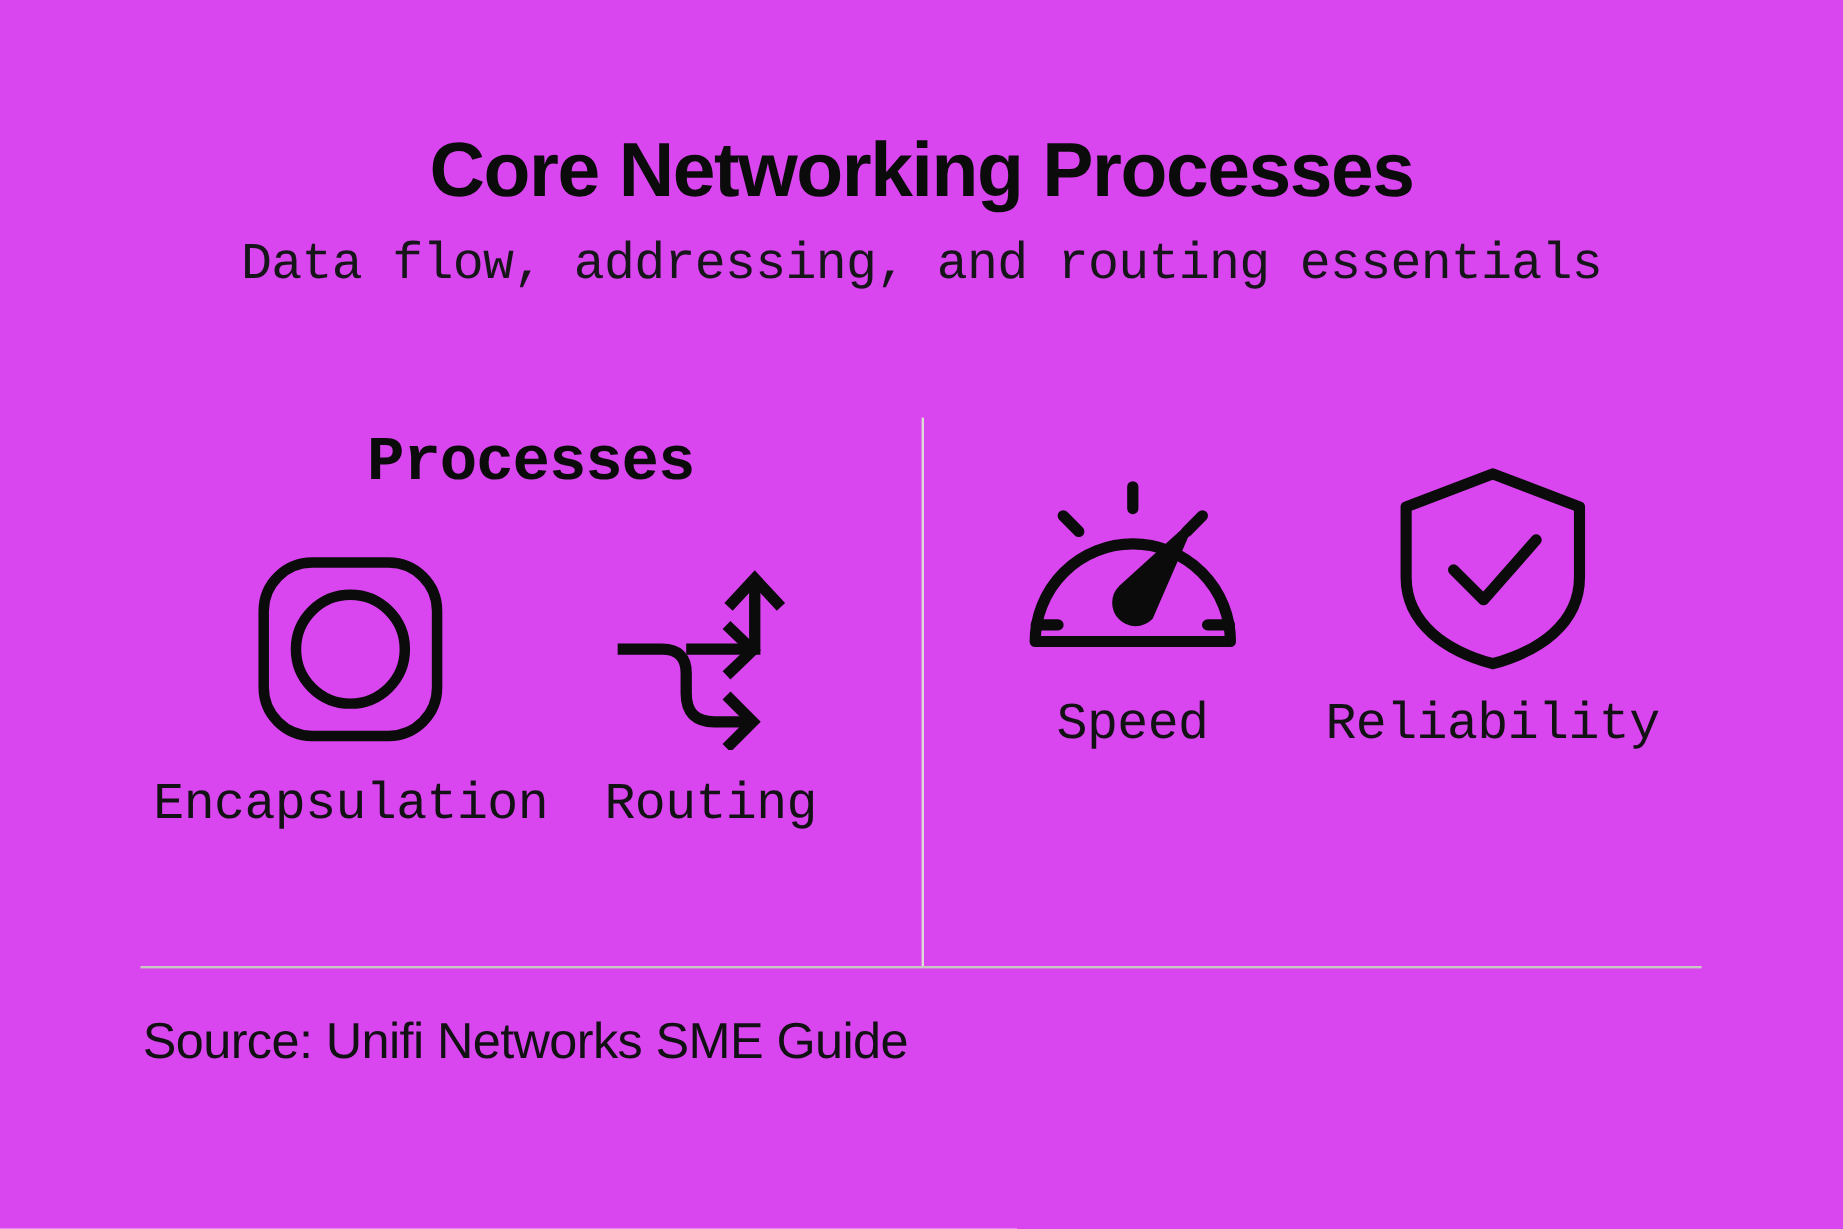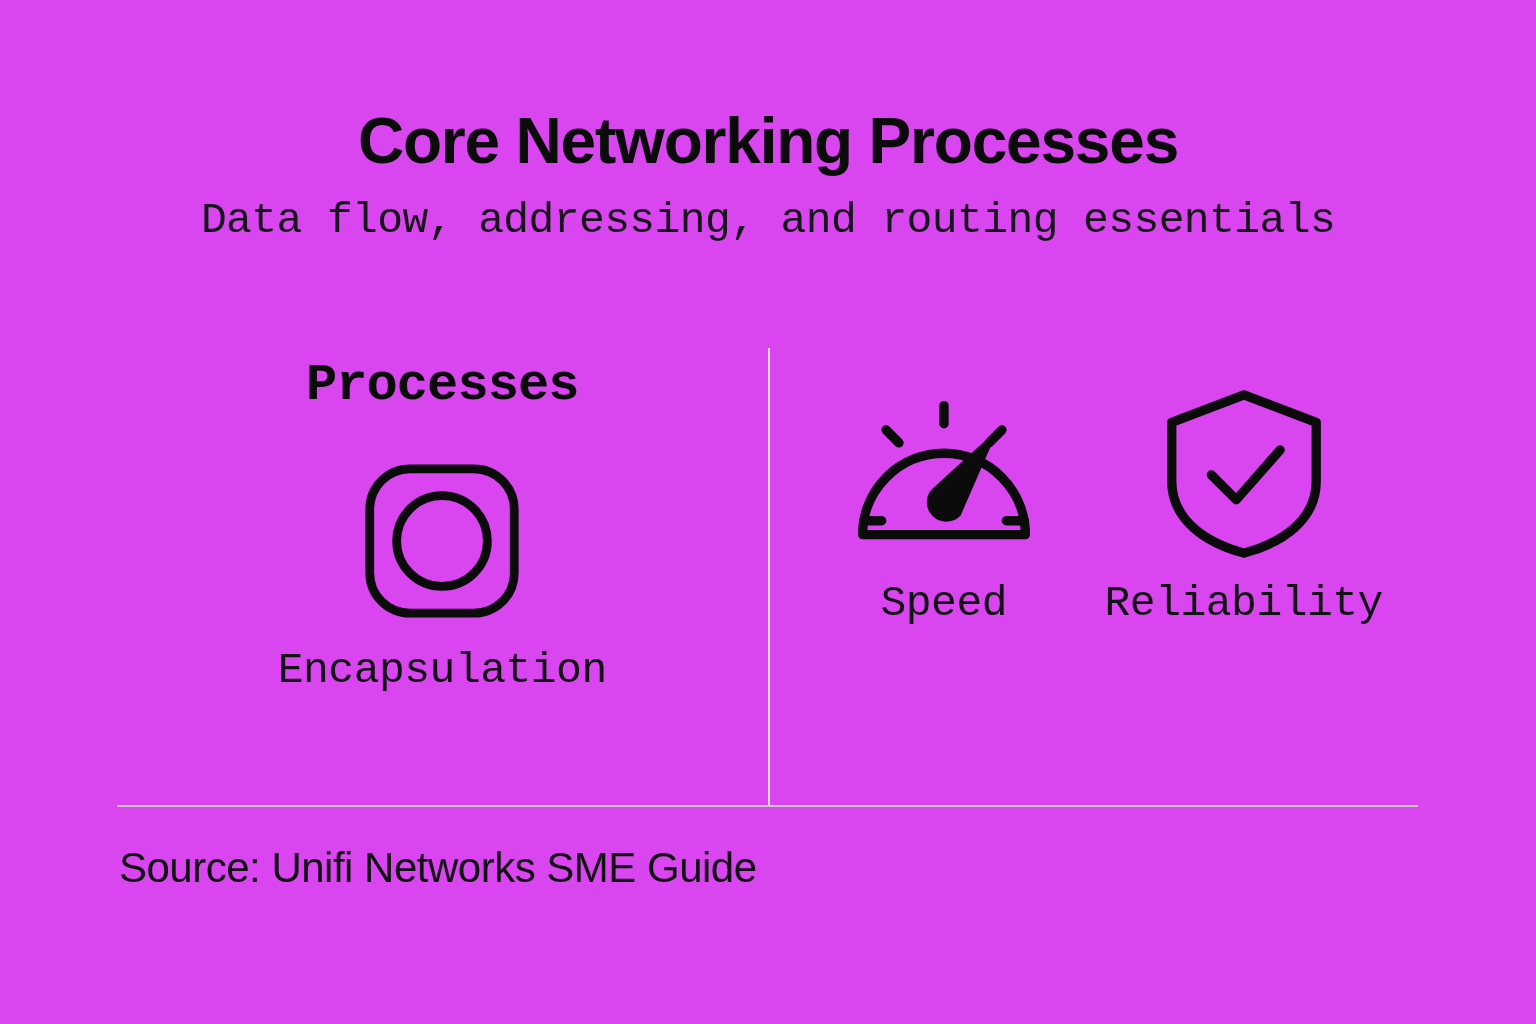--- a/index.html
+++ b/index.html
@@ -153,20 +153,37 @@
         <div class="item">
           <div class="icon-wrap">
             <svg width="168" height="168" viewBox="0 0 100 100" fill="none" stroke="#0b0b0b" stroke-width="5.2" stroke-linecap="round" stroke-linejoin="round" aria-hidden="true">
               <rect x="7" y="7" width="86" height="86" rx="24" ry="24"></rect>
               <circle cx="50" cy="50" r="27"></circle>
             </svg>
           </div>
           <div class="item-label">Encapsulation</div>
         </div>
 
+        <div class="item">
+          <div class="icon-wrap">
+            <svg width="168" height="168" viewBox="0 0 100 100" fill="none" stroke="#0b0b0b" stroke-width="5.6" stroke-linecap="butt" stroke-linejoin="miter" aria-hidden="true">
+
+              <path d="M4 50 H26 Q38 50 38 62 V72 Q38 86 52 86 H70"></path>
+
+              <path d="M38 50 H72 V16"></path>
+
+              <path d="M59 29 L72 15 L85 29"></path>
+
+              <path d="M58 38 L71 50.5 L58 63"></path>
+
+              <path d="M58 73 L71 86 L58 99"></path>
+            </svg>
+          </div>
+          <div class="item-label">Routing</div>
+        </div>
 
       </div>
     </div>
 
     <div class="column">
 
       <div class="items">
 
         <div class="item">
           <div class="icon-wrap">

